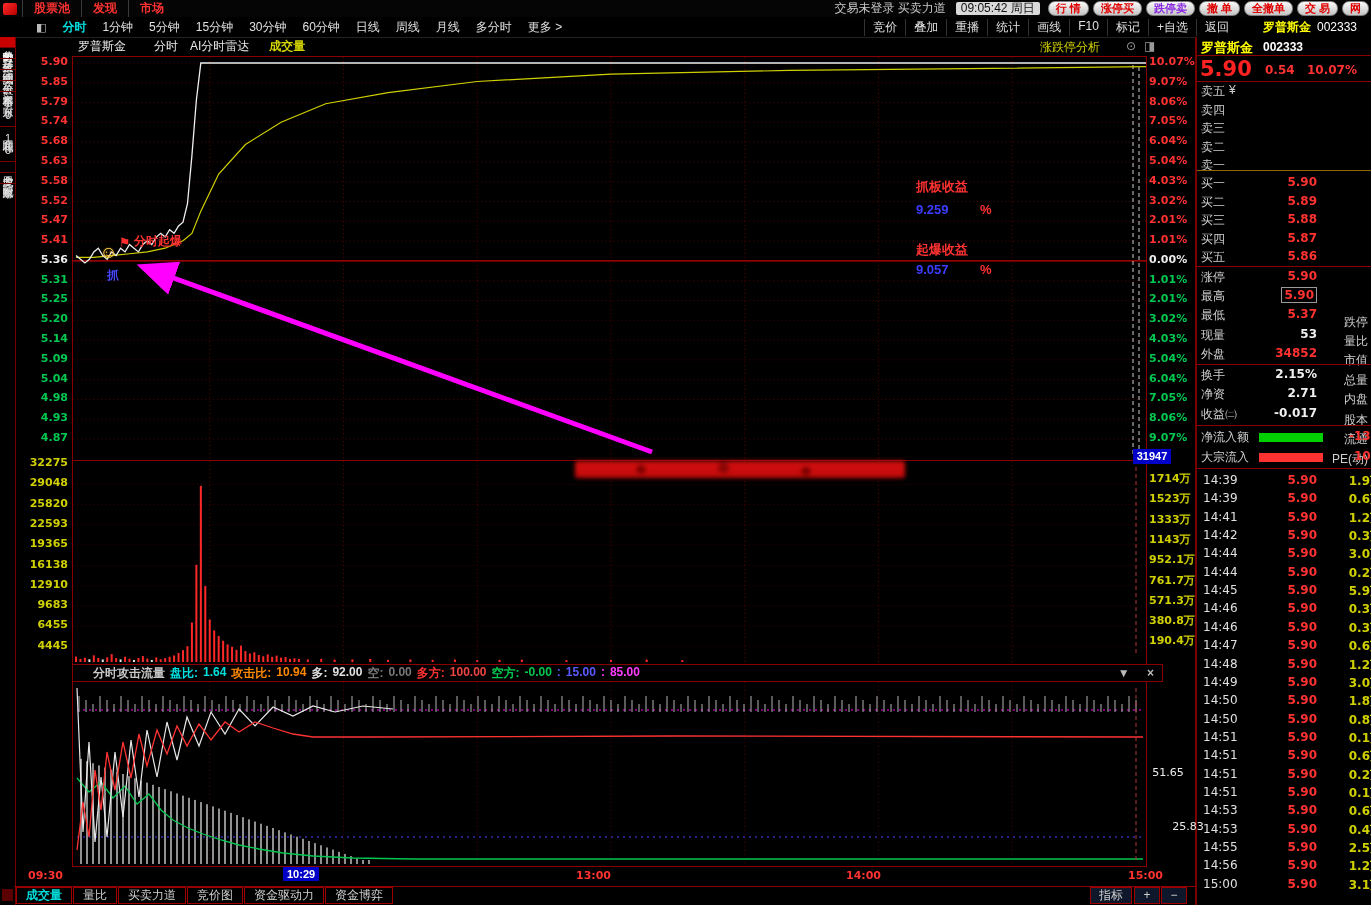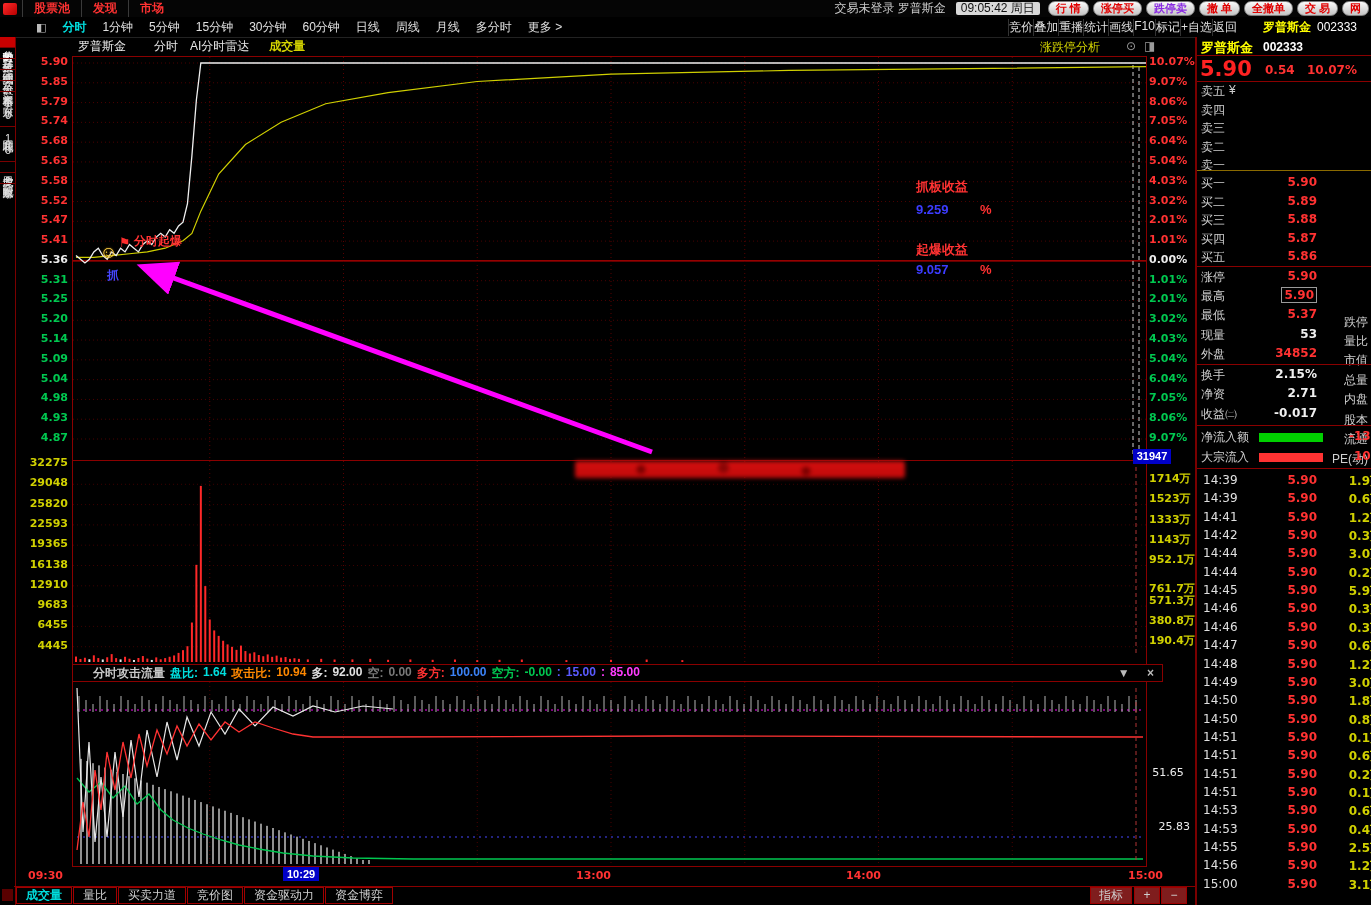--- a/index.html
+++ b/index.html
@@ -13,21 +13,21 @@
   .hot-item{color:#ff3232;font-weight:bold;padding:0 11px;border-left:1px solid #3a3a3a;}
   #login{color:#c8c8c8;margin:0 10px 0 4px;}
   .clock{background:#d9d9d9;color:#111;height:13px;line-height:13px;padding:0 5px;border-radius:2px;margin-right:6px;}
   .tbtn{background:linear-gradient(#fafafa,#c4c4c4);border:1px solid #7d7d7d;border-radius:7px;color:#e00000;
     font-weight:bold;font-size:11px;height:13px;line-height:12px;padding:0 7px;margin:0 2px;white-space:nowrap;}
   .tbtn.purple{color:#8a2be2;}
   #row2{position:absolute;left:0;top:17px;width:1371px;height:20px;background:#000;display:flex;align-items:center;border-bottom:1px solid #222;}
   .winicon{color:#bbb;margin:0 8px 0 36px;font-size:11px;}
   .period{color:#e0e0e0;padding:0 8px;}
   .period.active{color:#00e0e0;font-weight:bold;}
-  .rbtn{color:#e0e0e0;padding:0 0;border-left:1px solid #333;}
+  .rbtn{color:#e0e0e0;padding:0 8px;border-left:1px solid #333;}
   .stockname{color:#ffff00;font-weight:bold;margin-left:26px;}
   .stockcode{color:#fff;margin:0 14px 0 6px;}
   
   #sidebar{position:absolute;left:0;top:37px;width:15px;height:868px;border-right:1px solid #7a0000;display:flex;flex-direction:column;background:#000;}
   .side-item{writing-mode:vertical-rl;text-orientation:upright;font-size:11px;line-height:15px;color:#e0e0e0;
     text-align:center;padding:5px 0;border-bottom:1px solid #7a0000;width:15px;}
   .side-item.active{background:#c80000;color:#fff;}
   
   #chart-header{position:absolute;left:14px;top:37px;width:1181px;height:19px;display:flex;align-items:center;padding-left:64px;box-sizing:border-box;}
   .ch-name{color:#e8e8e8;margin-right:28px;}
@@ -67,21 +67,21 @@
   #cursor-vol{position:absolute;left:1133px;top:449px;width:38px;height:15px;background:#0000c8;color:#fff;
     font-size:11px;font-weight:bold;text-align:center;line-height:15px;}
   #cursor-time{position:absolute;left:283px;top:867px;background:#0000c8;color:#fff;font-size:11px;font-weight:bold;padding:1px 4px;}
   
   #time-axis{position:absolute;left:14px;top:866px;width:1181px;height:20px;border-bottom:1px solid #8a0000;}
   .t-lab{position:absolute;top:3px;color:#ff3232;font-weight:bold;font-size:11px;font-family:"DejaVu Sans",sans-serif;}
   
   #bottom-tabs{position:absolute;left:16px;top:887px;display:flex;height:17px;}
   .btab{border:1px solid #a00000;color:#cfcfcf;padding:0 9px;line-height:15px;font-size:12px;background:#000;margin-right:1px;white-space:nowrap;}
   .btab.active{color:#00dcdc;font-weight:bold;}
-  .mini-btn{position:absolute;top:887px;height:15px;border:1px solid #a00000;color:#cfcfcf;text-align:center;line-height:15px;font-size:12px;background:#7f1d1d;}
+  .mini-btn{position:absolute;top:887px;height:15px;border:1px solid #a00000;color:#cfcfcf;text-align:center;line-height:15px;font-size:12px;background:#0f172a;}
   #corner-box{position:absolute;left:2px;top:889px;width:11px;height:12px;background:#5a0000;}
   
   #quote-panel{position:absolute;left:1195px;top:37px;width:176px;height:868px;border-left:2px solid #7a0000;background:#000;overflow:hidden;}
   .qline{position:absolute;left:0;width:176px;height:0;border-top:1px solid #8a0000;}
   .qline.olive{border-top:1px solid #8a6a00;}
   .q-lab{color:#cfcfcf;}
   .q-red{color:#ff3232;font-weight:bold;font-family:"DejaVu Sans",sans-serif;}
   .q-white{color:#f0f0f0;font-weight:bold;font-family:"DejaVu Sans",sans-serif;}
   .qrow{position:absolute;left:0;width:176px;height:18px;font-size:12px;}
   .qrow .l{position:absolute;left:4px;top:1px;}
@@ -106,21 +106,21 @@
 <div id="screen">
 
   <div id="row1">
     <div class="logo"></div>
     <div id="hotmenus" style="display:flex;">
         <span class="hot-item">股票池</span>
         <span class="hot-item">发现</span>
         <span class="hot-item">市场</span>
       </div>
     <div class="sp"></div>
-    <span id="login">交易未登录 罗普斯金</span>
+    <span id="login">交易未登录 买卖力道</span>
     <span class="clock">09:05:42 周日</span>
     <div id="tradebtns" style="display:flex;">
         <span class="tbtn">行 情</span>
         <span class="tbtn">涨停买</span>
         <span class="tbtn purple">跌停卖</span>
         <span class="tbtn">撤 单</span>
         <span class="tbtn">全撤单</span>
         <span class="tbtn">交 易</span>
         <span class="tbtn">网</span>
       </div>
@@ -447,21 +447,21 @@
         <span class="seg" style="color: rgb(200, 200, 200);">分时攻击流量</span>
         <span class="seg" style="color: rgb(0, 224, 224);">盘比:</span>
         <span class="seg" style="color: rgb(0, 224, 224);">1.64</span>
         <span class="seg" style="color: rgb(255, 136, 0);">攻击比:</span>
         <span class="seg" style="color: rgb(255, 136, 0);">10.94</span>
         <span class="seg" style="color: rgb(224, 224, 224);">多:</span>
         <span class="seg" style="color: rgb(224, 224, 224);">92.00</span>
         <span class="seg" style="color: rgb(120, 120, 120);">空:</span>
         <span class="seg" style="color: rgb(120, 120, 120);">0.00</span>
         <span class="seg" style="color: rgb(255, 50, 50);">多方:</span>
-        <span class="seg" style="color: #3b82f6;">100.00</span>
+        <span class="seg" style="color: #ef4444;">100.00</span>
         <span class="seg" style="color: rgb(0, 200, 80);">空方:</span>
         <span class="seg" style="color: rgb(0, 200, 80); text-align: right;">-0.00</span>
         <span class="seg" style="color: rgb(90, 90, 255);">:</span>
         <span class="seg" style="color: rgb(90, 90, 255);">15.00</span>
         <span class="seg" style="color: rgb(255, 60, 255);">:</span>
         <span class="seg" style="color: rgb(255, 60, 255);">85.00</span>
       </div>
     <div id="flow-icons">
       <span>▼</span>
       <span style="font-weight:bold;">×</span>
@@ -1018,19 +1018,19 @@
     <span class="ax c-yellow" style="left: 14px; width: 54px; text-align: right; top: 557.5px;">16138</span>
     <span class="ax c-yellow" style="left: 14px; width: 54px; text-align: right; top: 577.8px;">12910</span>
     <span class="ax c-yellow" style="left: 14px; width: 54px; text-align: right; top: 598.1px;">9683</span>
     <span class="ax c-yellow" style="left: 14px; width: 54px; text-align: right; top: 618.4px;">6455</span>
     <span class="ax c-yellow" style="left: 14px; width: 54px; text-align: right; top: 638.7px;">4445</span>
     <span class="ax c-yellow" style="left: 1149px; width: 50px; top: 471px;">1714万</span>
     <span class="ax c-yellow" style="left: 1149px; width: 50px; top: 491.3px;">1523万</span>
     <span class="ax c-yellow" style="left: 1149px; width: 50px; top: 511.6px;">1333万</span>
     <span class="ax c-yellow" style="left: 1149px; width: 50px; top: 531.9px;">1143万</span>
     <span class="ax c-yellow" style="left: 1149px; width: 50px; top: 552.2px;">952.1万</span>
-    <span class="ax c-yellow" style="left: 1149px; width: 50px; top: 572.5px; margin-top: 8px;">761.7万</span>
+    <span class="ax c-yellow" style="left: 1149px; width: 50px; top: 572.5px;">761.7万</span>
     <span class="ax c-yellow" style="left: 1149px; width: 50px; top: 592.8px;">571.3万</span>
     <span class="ax c-yellow" style="left: 1149px; width: 50px; top: 613.1px;">380.8万</span>
     <span class="ax c-yellow" style="left: 1149px; width: 50px; top: 633.4px;">190.4万</span>
     <span class="ax c-white" style="left: 1146px; width: 44px; text-align: center; font-weight: normal; top: 766px;">51.65</span>
-    <span class="ax c-white" style="left: 1146px; width: 44px; text-align: right; font-weight: normal; top: 820px;">25.83</span>
+    <span class="ax c-white" style="left: 1146px; width: 44px; text-align: center; font-weight: normal; top: 820px; padding-left: 20px;">25.83</span>
   </div>
 
 </body></html>

